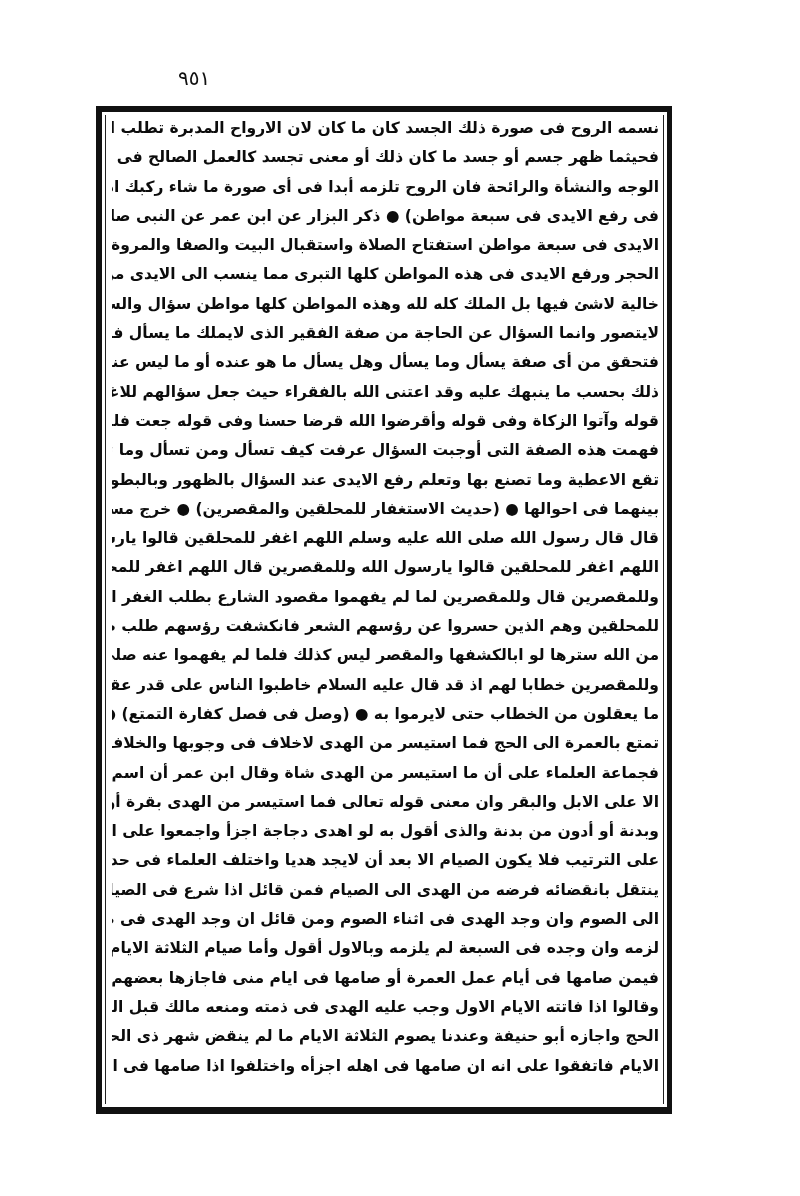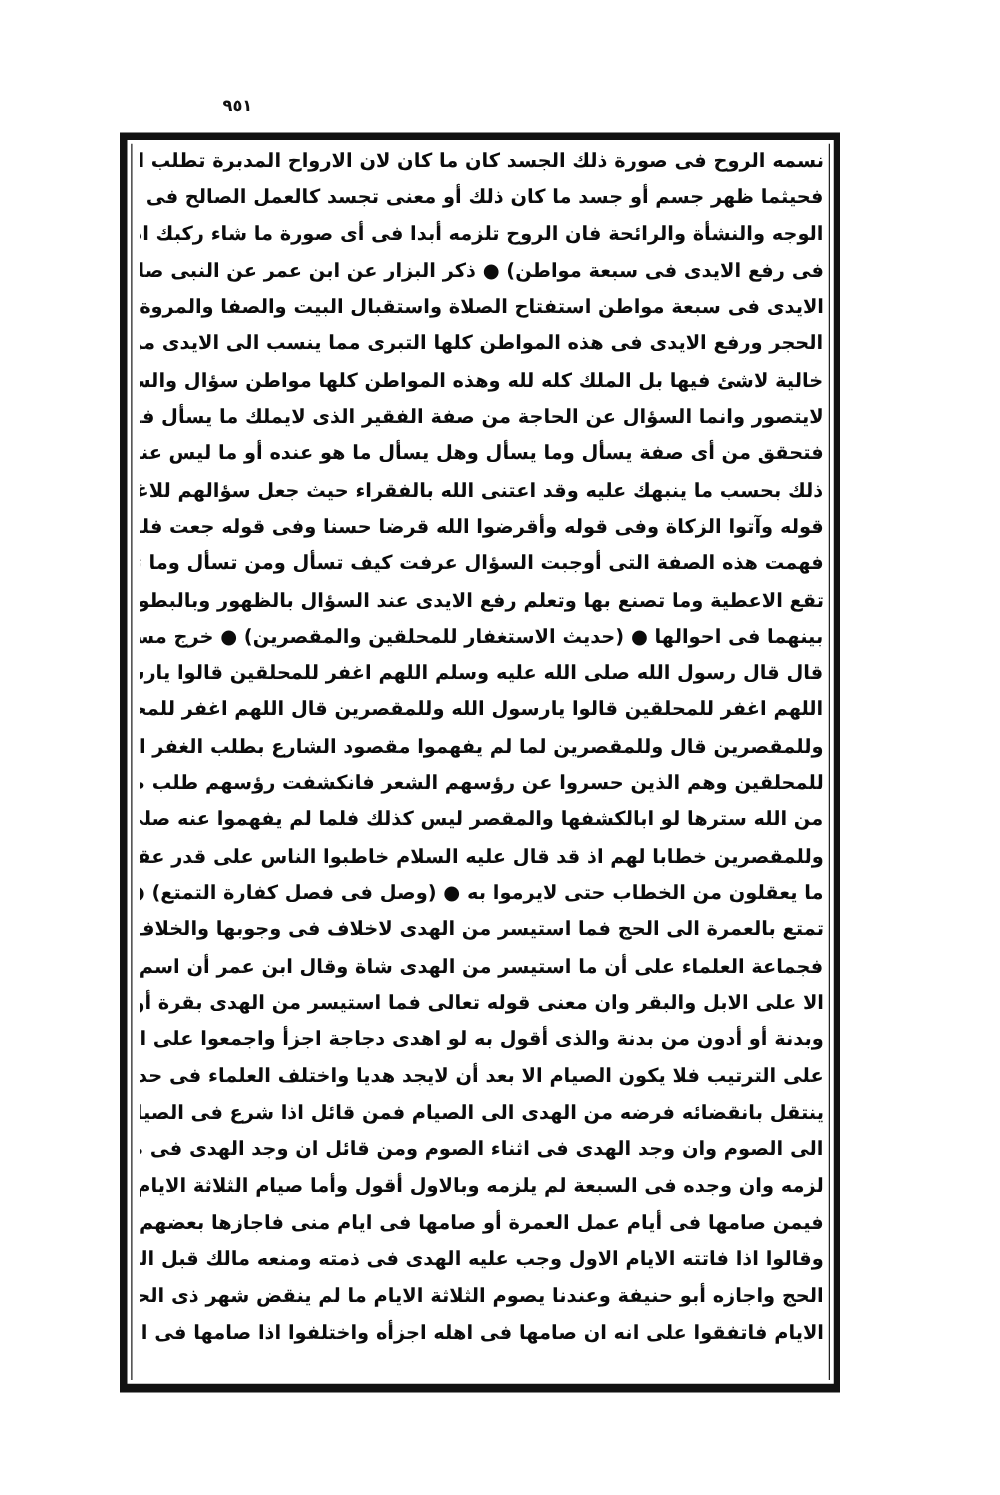--- a/index.html
+++ b/index.html
@@ -11,23 +11,23 @@
     width: 800px;
     height: 1196px;
     position: relative;
     overflow: hidden;
     font-family: "DejaVu Sans", sans-serif;
     color: #111;
   }
   .page-number {
     position: absolute;
     left: 178px;
-    top: 78px;
-    font-size: 13px;
-    font-weight: bold;
+    top: 66px;
+    font-size: 20px;
+    font-weight: normal;
     letter-spacing: 1px;
     font-family: "DejaVu Sans", sans-serif;
   }
   .frame {
     position: absolute;
     left: 96px;
     top: 106px;
     width: 576px;
     height: 1008px;
     border-left: 6px solid #111;

